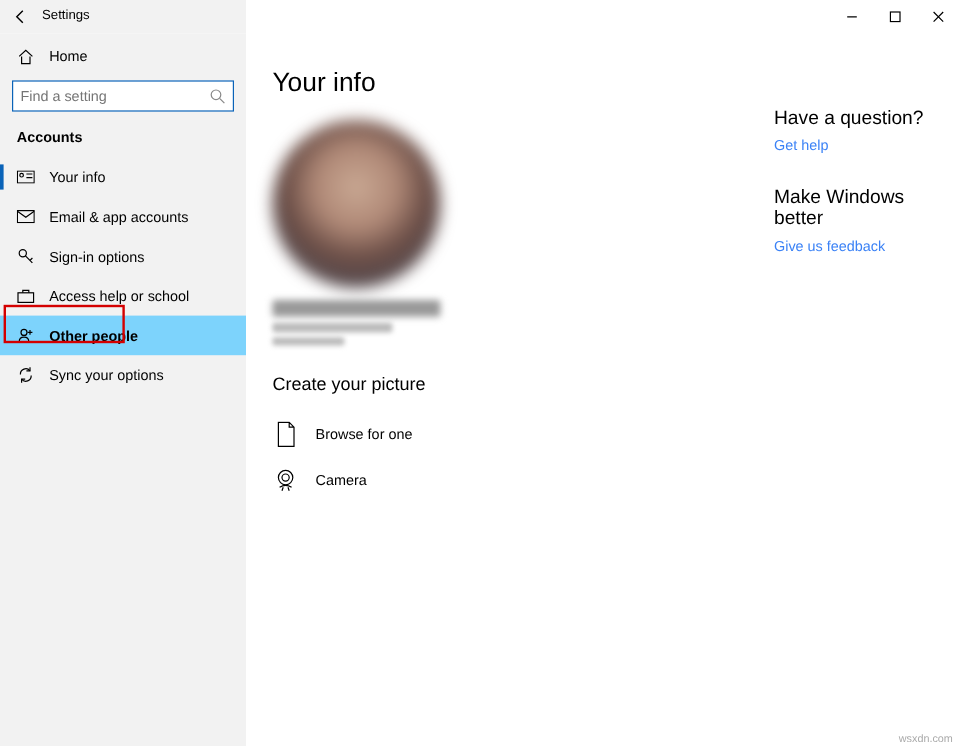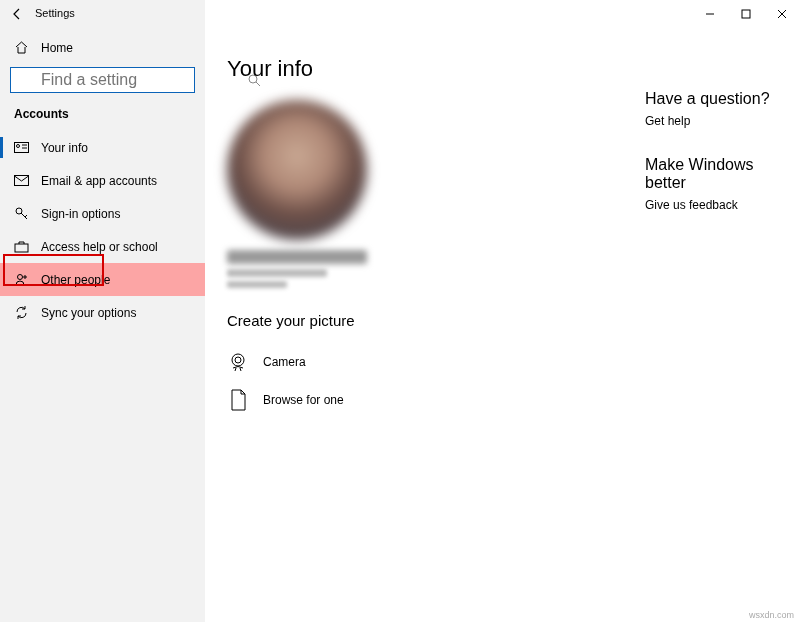--- a/index.html
+++ b/index.html
@@ -5,43 +5,43 @@
 * { margin: 0; padding: 0; box-sizing: border-box; font-family: "Segoe UI", Arial, sans-serif; }
 body { width: 800px; height: 622px; background: #fff; overflow: hidden; font-size: 12px; color: #000; position: relative; }
 .window { display: flex; flex-direction: column; height: 100%; }
 .titlebar { height: 28px; display: flex; align-items: center; background: linear-gradient(to right, #f2f2f2 0%, #f2f2f2 205px, #fff 205px, #fff 100%); }
 .titlebar-left { display: flex; align-items: flex-start; gap: 11px; padding-left: 10px; }
 .titlebar-title { font-size: 11px; }
 .win-controls { margin-left: auto; display: flex; }
 .win-btn { width: 36px; height: 28px; display: flex; align-items: center; justify-content: center; }
 .content { flex: 1; display: flex; }
 .sidebar { width: 205px; background: #f2f2f2; padding-top: 4px; display: flex; flex-direction: column; }
-.home-row { display: flex; align-items: center; gap: 12px; padding: 8px 14px; }
+.home-row { display: flex; align-items: flex-start; gap: 12px; padding: 8px 14px; }
 .search-wrap { padding: 4px 10px 10px 10px; }
 .search-box { height: 26px; border: 1px solid #0a63b8; display: flex; align-items: center; padding: 0 6px; background: #fff; }
-.search-box input { flex: 1; border: none; outline: none; font-size: 16px; color: #737373; background: transparent; margin-left: 24px; }
+.search-box input { flex: 1; border: none; outline: none; font-size: 12px; color: #737373; background: transparent; }
 .category { padding: 4px 14px 10px 14px; font-weight: 700; font-size: 12px; }
 .nav-item { display: flex; align-items: center; gap: 12px; padding: 9px 14px; position: relative; cursor: default; }
 .nav-item.active::before { content: ""; position: absolute; left: 0; top: 6px; bottom: 6px; width: 3px; background: #0a63b8; }
 .nav-icon { width: 15px; height: 15px; display: flex; align-items: center; justify-content: center; flex-shrink: 0; }
 .highlight-box { border: 2px solid #d40000; position: absolute; left: 3px; top: 254px; width: 101px; height: 32px; pointer-events: none; }
 .main { flex: 1; padding: 28px 0 0 22px; display: flex; }
 .main-col { flex: 1; }
 .aside { width: 155px; padding-top: 34px; padding-right: 18px; }
 .h1 { font-size: 22px; font-weight: 400; margin-bottom: 18px; }
 .avatar-block { margin-bottom: 20px; }
 .avatar { width: 140px; height: 140px; border-radius: 50%; background: radial-gradient(circle at 50% 40%, #c9a893 0%, #b08977 30%, #6a4d46 55%, #514b52 80%); filter: blur(6px); }
 .name-blur { width: 140px; height: 14px; background: #999; filter: blur(3px); margin-top: 10px; border-radius: 2px; }
 .sub-blur { width: 100px; height: 8px; background: #bbb; filter: blur(2px); margin-top: 5px; border-radius: 2px; }
 .sub-blur2 { width: 60px; height: 7px; background: #bbb; filter: blur(2px); margin-top: 4px; border-radius: 2px; }
 .h2 { font-size: 15px; font-weight: 400; margin-top: 24px; margin-bottom: 14px; }
 .opt-row { display: flex; align-items: center; gap: 14px; padding: 8px 0; }
 .opt-icon { width: 22px; height: 22px; display: flex; align-items: center; justify-content: center; }
 .aside-head { font-size: 16px; margin-bottom: 6px; }
-.aside-link { font-size: 12px; color: #000000; cursor: pointer; }
+.aside-link { font-size: 12px; color: #3b82f6; cursor: pointer; }
 .aside-block { margin-bottom: 28px; }
 .footer-watermark { position: absolute; bottom: 2px; right: 6px; font-size: 9px; color: #aaa; }
 svg { display: block; }
 </style>
 </head>
 <body>
 
 <div class="window">
   <div class="titlebar">
     <div class="titlebar-left">
@@ -126,21 +126,21 @@
       </div>
       <div class="nav-item">
         <span class="nav-icon">
           <svg width="15" height="13" viewBox="0 0 15 13">
               <rect x="1" y="4" width="13" height="8" stroke="#000" fill="none"></rect>
               <path d="M5 4 V2 H10 V4" stroke="#000" fill="none"></path>
             </svg>
         </span>
         <span>Access help or school</span>
       </div>
-      <div class="nav-item" style="background:#fca5a5;">
+      <div class="nav-item" style="background:#7dd3fc;font-weight:bold;">
         <span class="nav-icon">
           <svg width="15" height="15" viewBox="0 0 15 15">
               <circle cx="6" cy="5" r="2.5" stroke="#000" fill="none"></circle>
               <path d="M2 13 Q2 9 6 9 Q10 9 10 13" stroke="#000" fill="none"></path>
               <line x1="11" y1="3" x2="11" y2="7" stroke="#000"></line>
               <line x1="9" y1="5" x2="13" y2="5" stroke="#000"></line>
             </svg>
         </span>
         <span>Other people</span>
       </div>
@@ -158,38 +158,38 @@
     <div class="main">
       <div class="main-col">
         <div class="h1">Your info</div>
         <div class="avatar-block">
           <div class="avatar"></div>
           <div class="name-blur"></div>
           <div class="sub-blur"></div>
           <div class="sub-blur2"></div>
         </div>
         <div class="h2">Create your picture</div>
+        <div class="opt-row">
+          <span class="opt-icon">
+            <svg width="18" height="22" viewBox="0 0 18 22">
+                <path d="M3 1 H12 L16 5 V21 H3 Z M12 1 V5 H16" stroke="#000" fill="none"></path>
+              </svg>
+          </span>
+          <span>Browse for one</span>
+        </div>
         <div class="opt-row">
           <span class="opt-icon">
             <svg width="22" height="22" viewBox="0 0 22 22">
                 <circle cx="11" cy="9" r="6" stroke="#000" fill="none"></circle>
                 <circle cx="11" cy="9" r="3" stroke="#000" fill="none"></circle>
                 <path d="M6 17 Q11 14 16 17 M9 17 L8 20 M13 17 L14 20" stroke="#000" fill="none"></path>
               </svg>
           </span>
           <span>Camera</span>
         </div>
-        <div class="opt-row">
-          <span class="opt-icon">
-            <svg width="18" height="22" viewBox="0 0 18 22">
-                <path d="M3 1 H12 L16 5 V21 H3 Z M12 1 V5 H16" stroke="#000" fill="none"></path>
-              </svg>
-          </span>
-          <span>Browse for one</span>
-        </div>
       </div>
 
       <div class="aside">
         <div class="aside-block">
           <div class="aside-head">Have a question?</div>
           <div class="aside-link">Get help</div>
         </div>
         <div class="aside-block">
           <div class="aside-head">Make Windows better</div>
           <div class="aside-link">Give us feedback</div>

